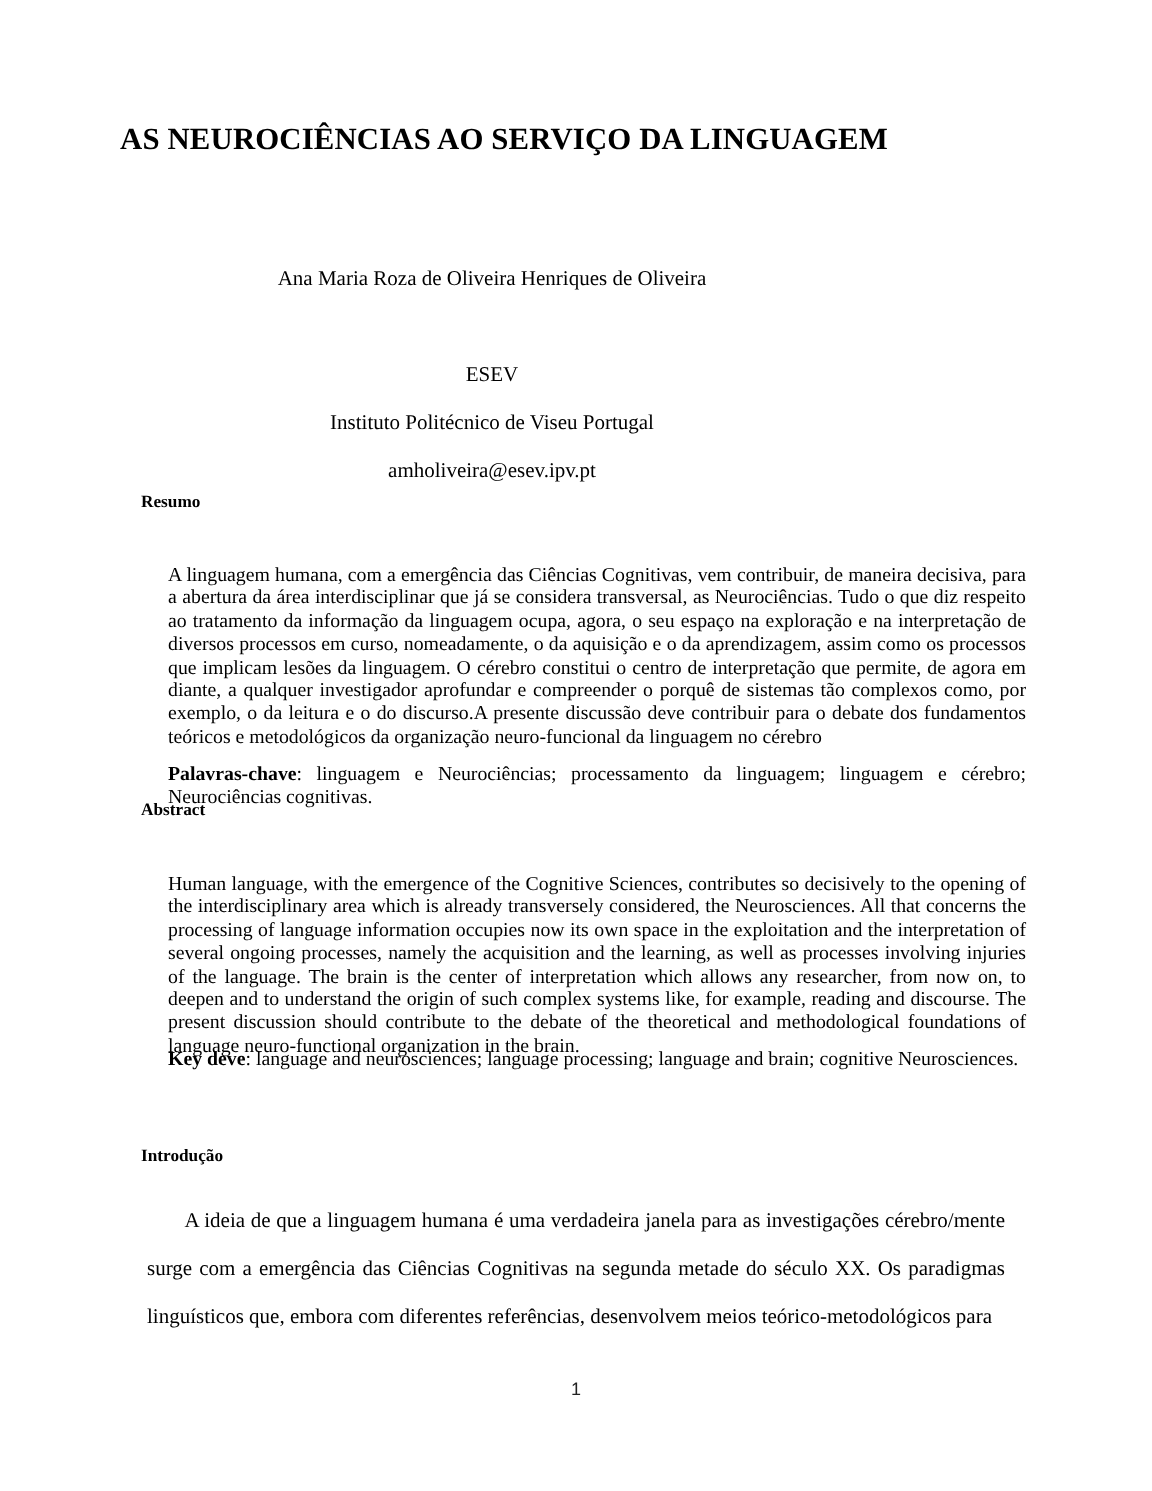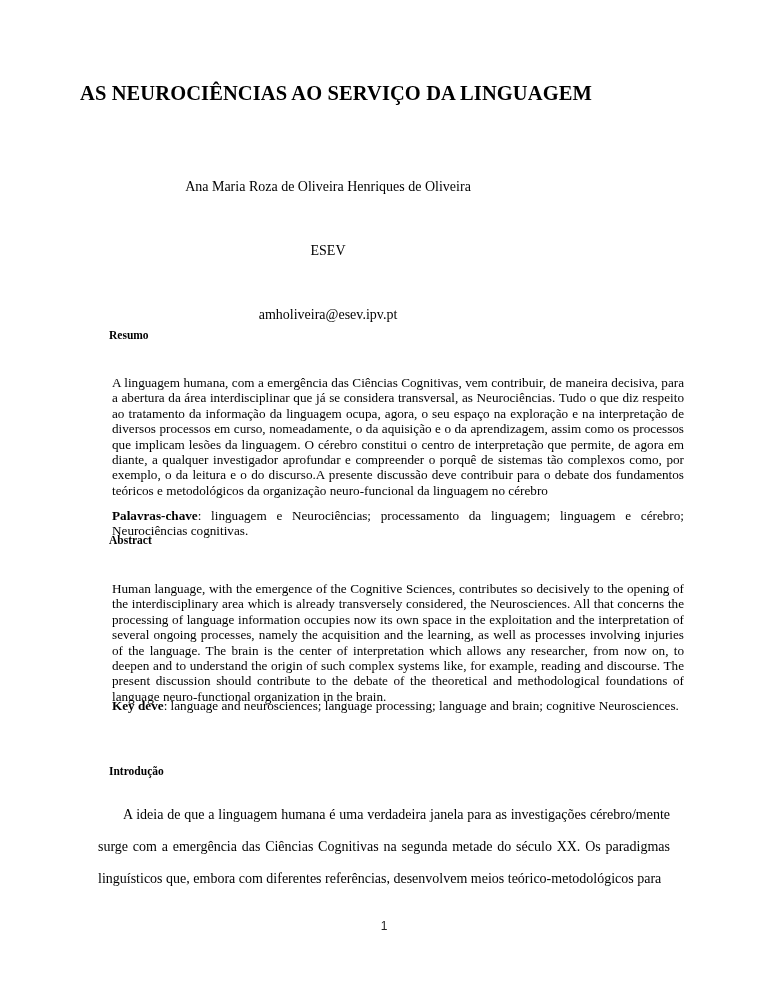--- a/index.html
+++ b/index.html
@@ -9,21 +9,21 @@
     }
     .page { position: absolute; left: 0; top: 0; width: 768px; height: 994px; }
     .title {
       position: absolute; left: 0; top: 82px; width: 672px; text-align: center;
       font-weight: bold; font-size: 20.5px; letter-spacing: 0.1px;
     }
     .affil {
       position: absolute; left: 0; width: 656px; text-align: center; font-size: 14px;
     }
     .head {
-      position: absolute; left: 109px; font-weight: bold; font-size: 11.5px;
+      position: absolute; left: 94px; font-weight: bold; font-size: 11.5px;
     }
     .para {
       position: absolute; left: 98px; width: 572px; font-size: 13.2px;
       line-height: 15.4px; text-align: justify; margin: 14px;
     }
     .para b { font-weight: bold; }
     .body-para {
       position: absolute; left: 98px; width: 572px; font-size: 14px;
       line-height: 32px; text-align: justify; text-indent: 25px; margin: 0;
     }
@@ -33,20 +33,21 @@
     }
   </style>
 </head>
 <body>
 
 <div class="page">
   <div class="title">AS NEUROCIÊNCIAS AO SERVIÇO DA LINGUAGEM</div>
 
   <div class="affil" style="top:179px">Ana Maria Roza de Oliveira Henriques de Oliveira</div>
   <div class="affil" style="top:243px">ESEV</div>
+  <div class="affil" style="top:275px">Instituto Politécnico de Viseu Portugal</div>
   <div class="affil" style="top:307px">amholiveira@esev.ipv.pt</div>
 
   <div class="head" style="top:329px">Resumo</div>
   <p class="para" style="top:361px">A linguagem humana, com a emergência das Ciências Cognitivas, vem contribuir, de maneira decisiva, para a abertura da área interdisciplinar que já se considera transversal, as Neurociências. Tudo o que diz respeito ao tratamento da informação da linguagem ocupa, agora, o seu espaço na exploração e na interpretação de diversos processos em curso, nomeadamente, o da aquisição e o da aprendizagem, assim como os processos que implicam lesões da linguagem. O cérebro constitui o centro de interpretação que permite, de agora em diante, a qualquer investigador aprofundar e compreender o porquê de sistemas tão complexos como, por exemplo, o da leitura e o do discurso.A presente discussão deve contribuir para o debate dos fundamentos teóricos e metodológicos da organização neuro-funcional da linguagem no cérebro</p>
   <p class="para" style="top:494px"><b>Palavras-chave</b><span>: linguagem e Neurociências; processamento da linguagem; linguagem e cérebro; Neurociências cognitivas.</span></p>
 
   <div class="head" style="top:534px">Abstract</div>
   <p class="para" style="top:567px">Human language, with the emergence of the Cognitive Sciences, contributes so decisively to the opening of the interdisciplinary area which is already transversely considered, the Neurosciences. All that concerns the processing of language information occupies now its own space in the exploitation and the interpretation of several ongoing processes, namely the acquisition and the learning, as well as processes involving injuries of the language. The brain is the center of interpretation which allows any researcher, from now on, to deepen and to understand the origin of such complex systems like, for example, reading and discourse. The present discussion should contribute to the debate of the theoretical and methodological foundations of language neuro-functional organization in the brain.</p>
   <p class="para" style="top:684px"><b>Key deve</b><span>: language and neurosciences; language processing; language and brain; cognitive Neurosciences.</span></p>
 

